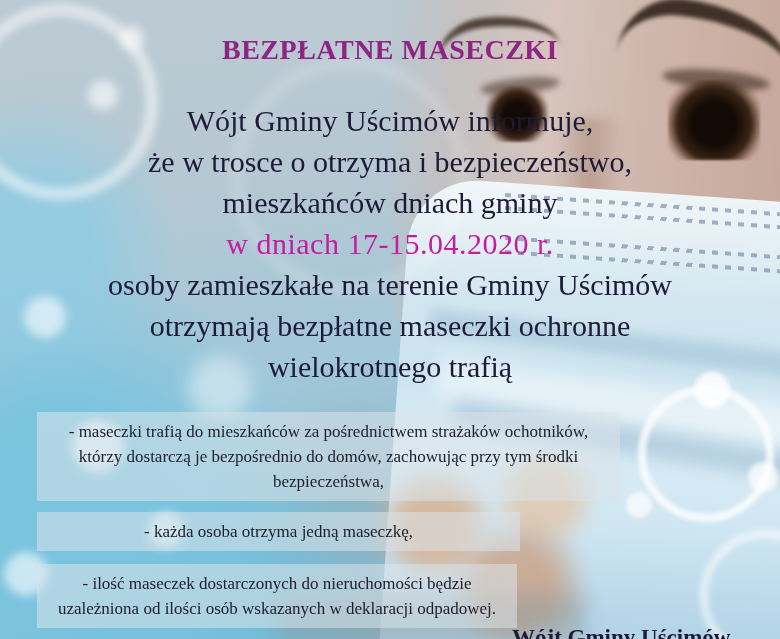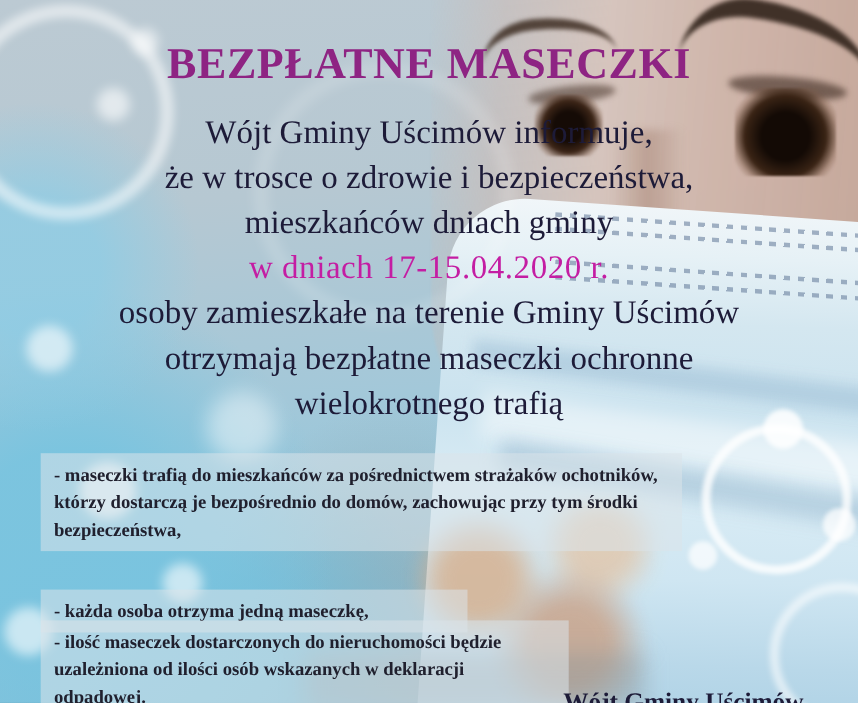--- a/index.html
+++ b/index.html
@@ -80,29 +80,29 @@
     background:rgba(142,152,158,.45); filter:blur(10px);}
   
   .logo{position:absolute; z-index:3; left:0; top:0; width:300px; height:60px;}
   .logo svg{position:absolute; left:2px; top:-58px;}
   .covid-label{position:absolute; left:99px; top:-9px;
     font-family:"Liberation Sans","DejaVu Sans",sans-serif;
     font-size:22px; font-weight:400; letter-spacing:9px; color:#3e4c9a;}
   
   .content{position:absolute; inset:0; z-index:2;}
   .title{position:absolute; top:34px; left:0; width:100%; margin:0; text-align:center;
-    font-size:40px; font-weight:700; letter-spacing:.5px; color:#8e2483;}
+    font-size:28px; font-weight:700; letter-spacing:.5px; color:#8e2483;}
   .announce{position:absolute; top:100px; left:0; width:100%; text-align:center;
     font-size:30px; font-weight:400; line-height:41px; color:#1d1b38;}
   .announce .date{color:#c41da3; letter-spacing:.5px;}
   .note{position:absolute; left:37px; box-sizing:border-box; padding:7px 12px;
-    background:rgba(219,228,233,.55); font-size:17px; font-weight:700;
-    line-height:25px; color:#20202e;}
+    background:rgba(219,228,233,.55); font-size:17px; font-weight:400;
+    line-height:25px; color:#20202e;text-align:center;}
   .note-1{top:412px; width:583px;}
-  .note-2{top:536px; width:388px;}
+  .note-2{top:512px; width:483px;}
   .note-3{top:564px; width:480px;}
   .signature{position:absolute; left:512px; top:625px; z-index:2;
     font-size:23px; font-weight:700; color:#1d1b38; white-space:nowrap;}
 </style>
 </head>
 <body>
 
 <div class="poster">
 
   <div class="photo">
@@ -139,21 +139,21 @@
     <div class="beige"></div>
     <div class="graypatch"></div>
   </div>
 
 
   <div class="content">
     <h1 class="title">BEZPŁATNE MASECZKI</h1>
 
     <div class="announce">
       <div>Wójt Gminy Uścimów informuje,</div>
-      <div>że w trosce o zdrowie i bezpieczeństwa,</div>
+      <div>że w trosce o otrzyma i bezpieczeństwo,</div>
       <div>mieszkańców dniach gminy</div>
       <div class="date">w dniach 17-15.04.2020 r.</div>
       <div>osoby zamieszkałe na terenie Gminy Uścimów</div>
       <div>otrzymają bezpłatne maseczki ochronne</div>
       <div>wielokrotnego trafią</div>
     </div>
 
     <div class="note note-1">
       <span>- maseczki trafią do mieszkańców za pośrednictwem strażaków ochotników, którzy dostarczą je bezpośrednio do domów, zachowując przy tym środki bezpieczeństwa,</span>
     </div>

